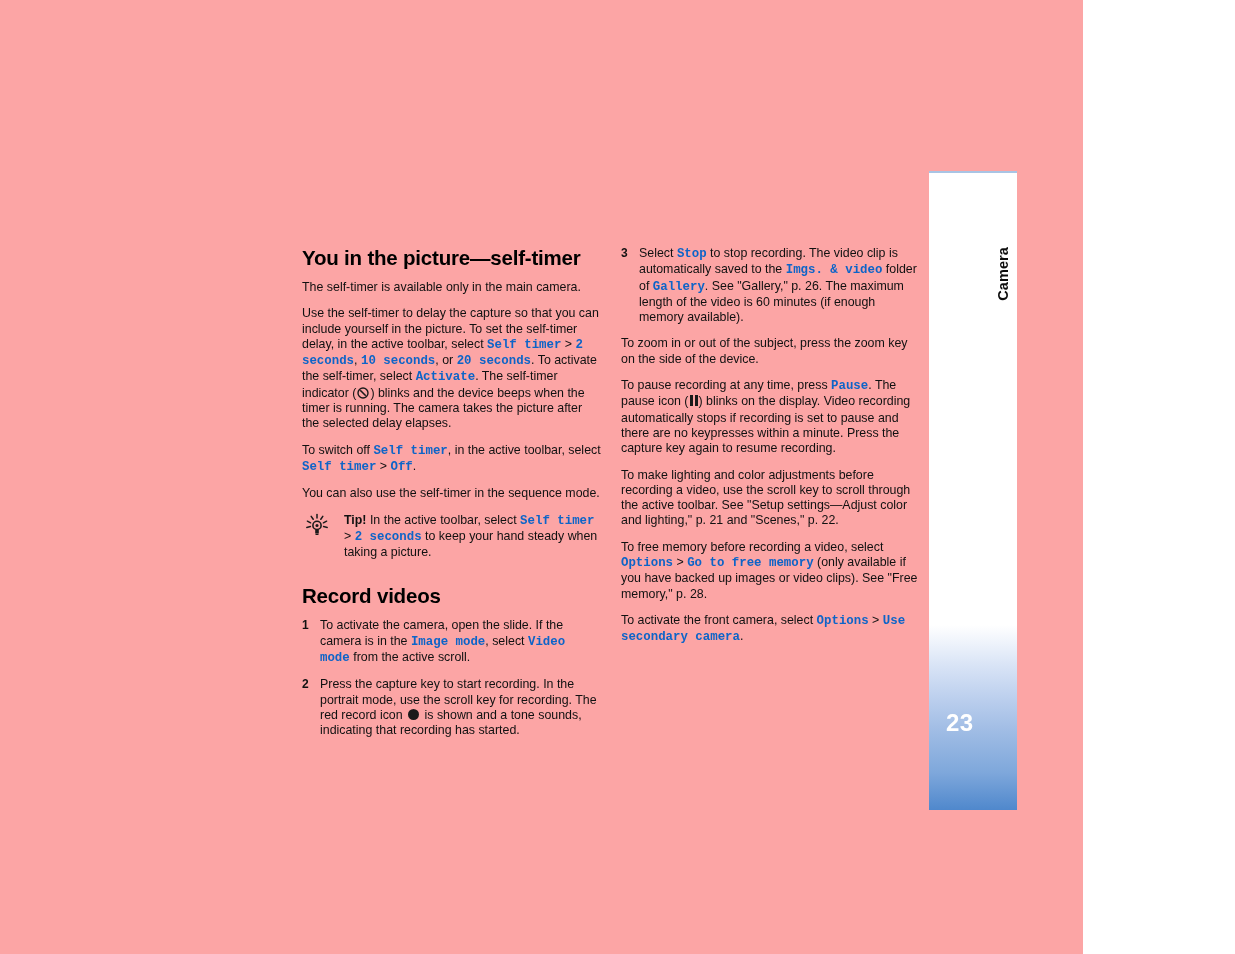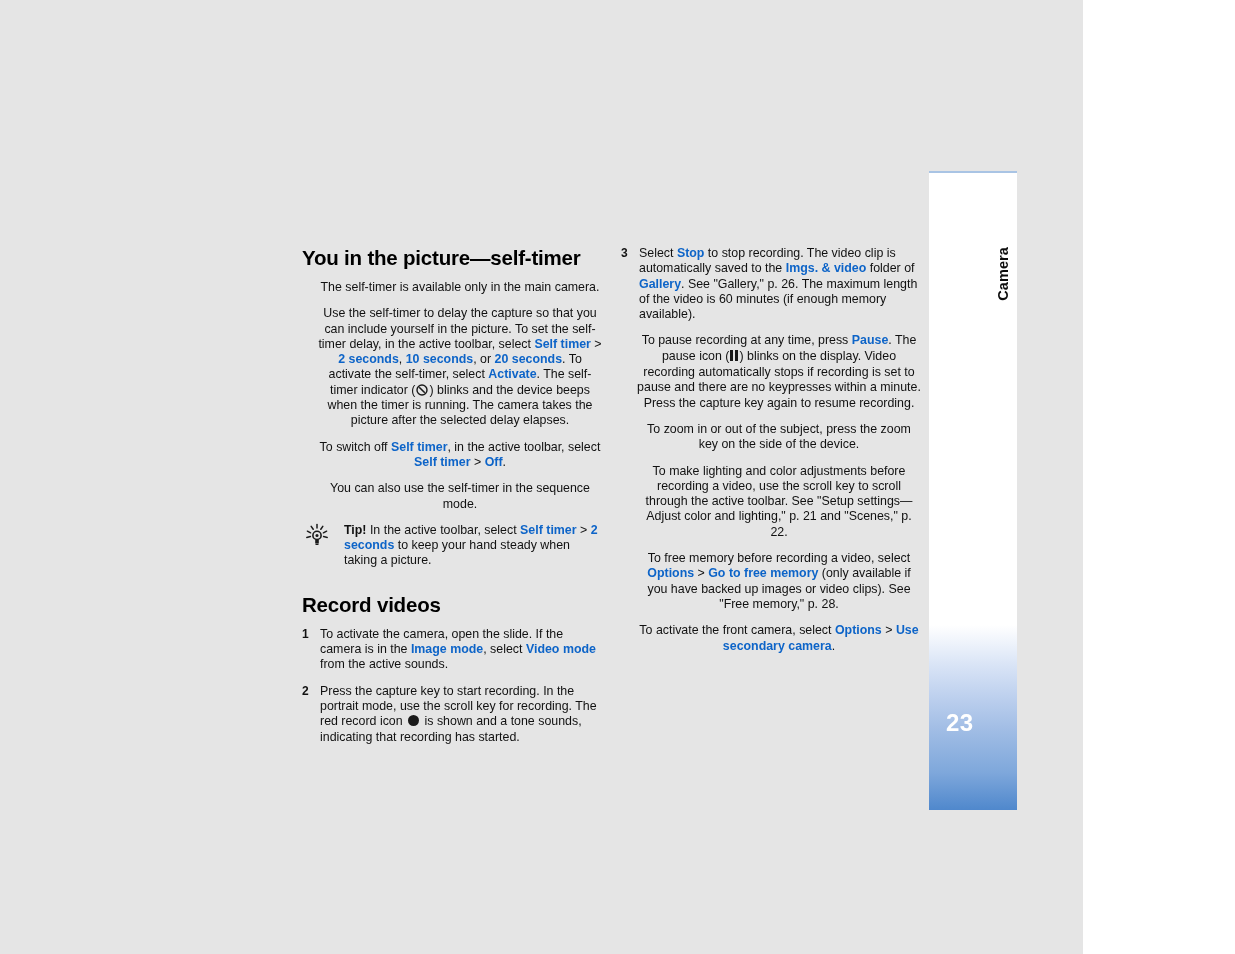--- a/index.html
+++ b/index.html
@@ -16,21 +16,21 @@
     -webkit-font-smoothing: antialiased;
   }
 
   
   #page {
     position: absolute;
     left: 0; top: 0;
     width: 1083px;
     height: 954px;
     overflow: hidden;
-    background: #e5e5e5;
+    background: #fca5a5;
   }
 
   
   .column {
     position: absolute;
     width: 300px;
     font-size: 12.4px;
     line-height: 15.3px;
     color: #111111;
   }
@@ -41,22 +41,22 @@
     font-size: 20.5px;
     line-height: 24px;
     font-weight: bold;
     letter-spacing: -0.2px;
     margin: 0 0 10px 0;
     color: #000;
   }
   h1.section-title.second { margin-top: 24px; }
 
   p.para {
-    margin: 0 0 11px 16px;
-    text-align: center;
+    margin: 0 0 11px 0;
+    text-align: left;
   }
 
   
   .step {
     position: relative;
     margin: 0 0 11px 0;
     padding-left: 18px;
   }
   .step .num {
     position: absolute;
@@ -79,20 +79,21 @@
     top: 0px;
     width: 26px;
     height: 26px;
   }
   .tip .tip-label { font-weight: bold; margin-top: 27px; }
 
   
   .ui {
     color: #0d64c8;
     font-weight: bold;
+    font-family: Liberation Mono, monospace;
   }
   .sep { color: #111; font-weight: normal; }
 
   
   .inline-icon {
     display: inline-block;
     vertical-align: -2px;
     width: 12px;
     height: 12px;
     margin: 0 1px;
@@ -201,38 +202,38 @@
           <rect x="11.2" y="16.3" width="3.6" height="4.1" fill="#1a1a1a"></rect>
           <rect x="11.5" y="20.6" width="3" height="1.4" fill="#1a1a1a"></rect>
         </svg>
       </span>
       <span class="tip-label">Tip!</span><span> In the active toolbar, select </span><span class="ui">Self timer</span><span class="sep"> &gt; </span><span class="ui">2 seconds</span><span> to keep your hand steady when taking a picture.</span>
     </div>
 
     <h1 class="section-title second">Record videos</h1>
 
     <div class="step">
-      <span class="num">1</span><span>To activate the camera, open the slide. If the camera is in the </span><span class="ui">Image mode</span><span>, select </span><span class="ui">Video mode</span><span> from the active sounds.</span>
+      <span class="num">1</span><span>To activate the camera, open the slide. If the camera is in the </span><span class="ui">Image mode</span><span>, select </span><span class="ui">Video mode</span><span> from the active scroll.</span>
     </div>
 
     <div class="step">
       <span class="num">2</span><span>Press the capture key to start recording. In the portrait mode, use the scroll key for recording. The red record icon </span><span class="rec-dot"></span><span> is shown and a tone sounds, indicating that recording has started.</span>
     </div>
 
   </div>
 
   <div class="column" id="col-right">
 
     <div class="step">
       <span class="num">3</span><span>Select </span><span class="ui">Stop</span><span> to stop recording. The video clip is automatically saved to the </span><span class="ui">Imgs. &amp; video</span><span> folder of </span><span class="ui">Gallery</span><span>. See "Gallery," p. 26. The maximum length of the video is 60 minutes (if enough memory available).</span>
     </div>
 
+    <p class="para">To zoom in or out of the subject, press the zoom key on the side of the device.</p>
+
     <p class="para"><span>To pause recording at any time, press </span><span class="ui">Pause</span><span>. The pause icon (</span><span class="pause-bars"><i></i><i></i></span><span>) blinks on the display. Video recording automatically stops if recording is set to pause and there are no keypresses within a minute. Press the capture key again to resume recording.</span></p>
-
-    <p class="para">To zoom in or out of the subject, press the zoom key on the side of the device.</p>
 
     <p class="para">To make lighting and color adjustments before recording a video, use the scroll key to scroll through the active toolbar. See "Setup settings—Adjust color and lighting," p. 21 and "Scenes," p. 22.</p>
 
     <p class="para"><span>To free memory before recording a video, select </span><span class="ui">Options</span><span class="sep"> &gt; </span><span class="ui">Go to free memory</span><span> (only available if you have backed up images or video clips). See "Free memory," p. 28.</span></p>
 
     <p class="para"><span>To activate the front camera, select </span><span class="ui">Options</span><span class="sep"> &gt; </span><span class="ui">Use secondary camera</span><span>.</span></p>
 
   </div>
 
   <div id="side-tab">

